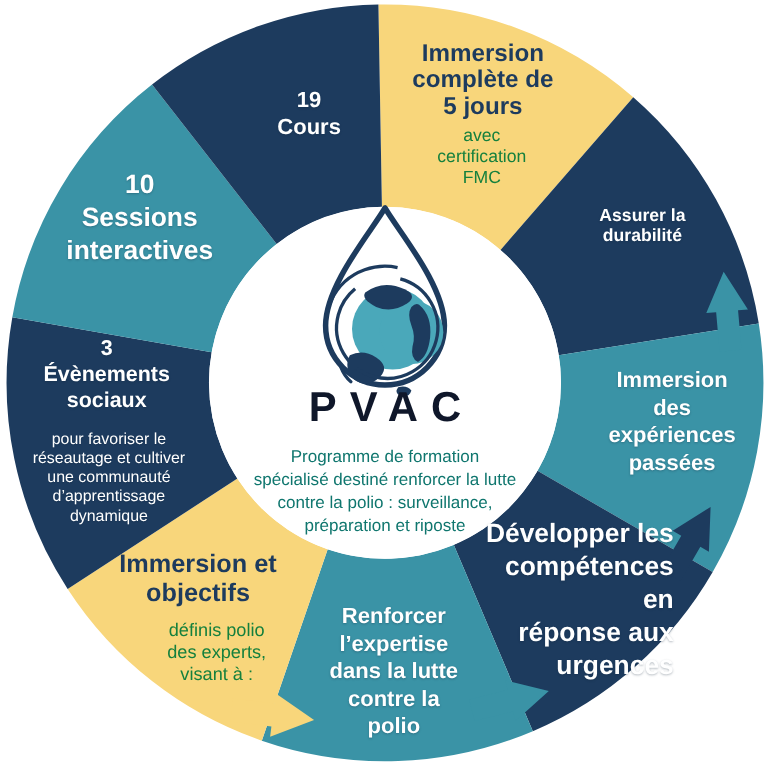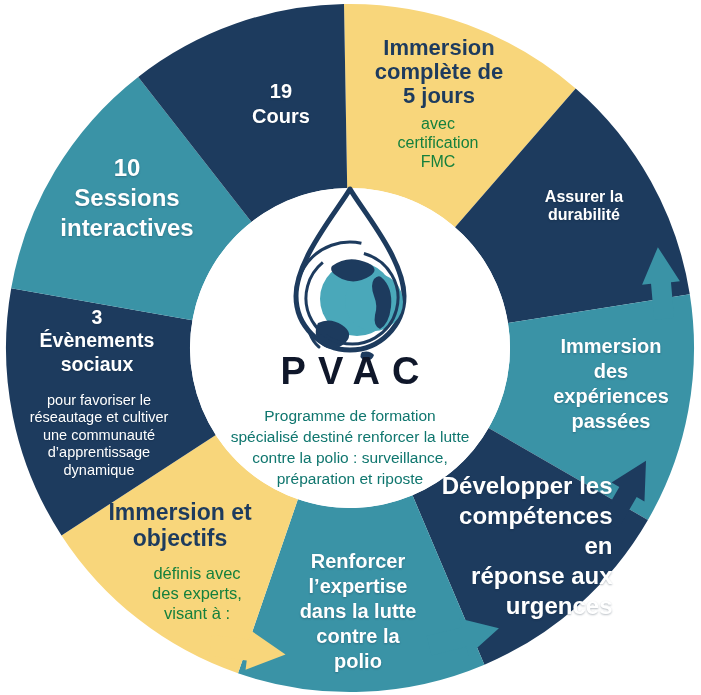--- a/index.html
+++ b/index.html
@@ -91,21 +91,21 @@
 compétences en
 réponse aux
 urgences</div>
       <div class="seg-title t-white" style="left: 358px; top: 611px; font-size: 20px;">Renforcer
 l’expertise
 dans la lutte
 contre la
 polio</div>
       <div class="seg-title t-navy" style="left: 180px; top: 526px; font-size: 23px; line-height: 1.12;">Immersion et
 objectifs</div>
-      <div class="seg-sub s-navy" style="left: 197px; top: 594px; font-size: 16.5px;">définis avec
+      <div class="seg-sub s-navy" style="left: 197px; top: 594px; font-size: 16.5px;">définis polio
 des experts,
 visant à :</div>
       <div class="seg-title t-white" style="left: 97px; top: 341px; font-size: 19.5px; line-height: 1.2;">3
 Évènements
 sociaux</div>
       <div class="seg-sub s-white" style="left: 99px; top: 435px; font-size: 14.5px;">pour favoriser le
 réseautage et cultiver
 une communauté
 d’apprentissage
 dynamique</div>

